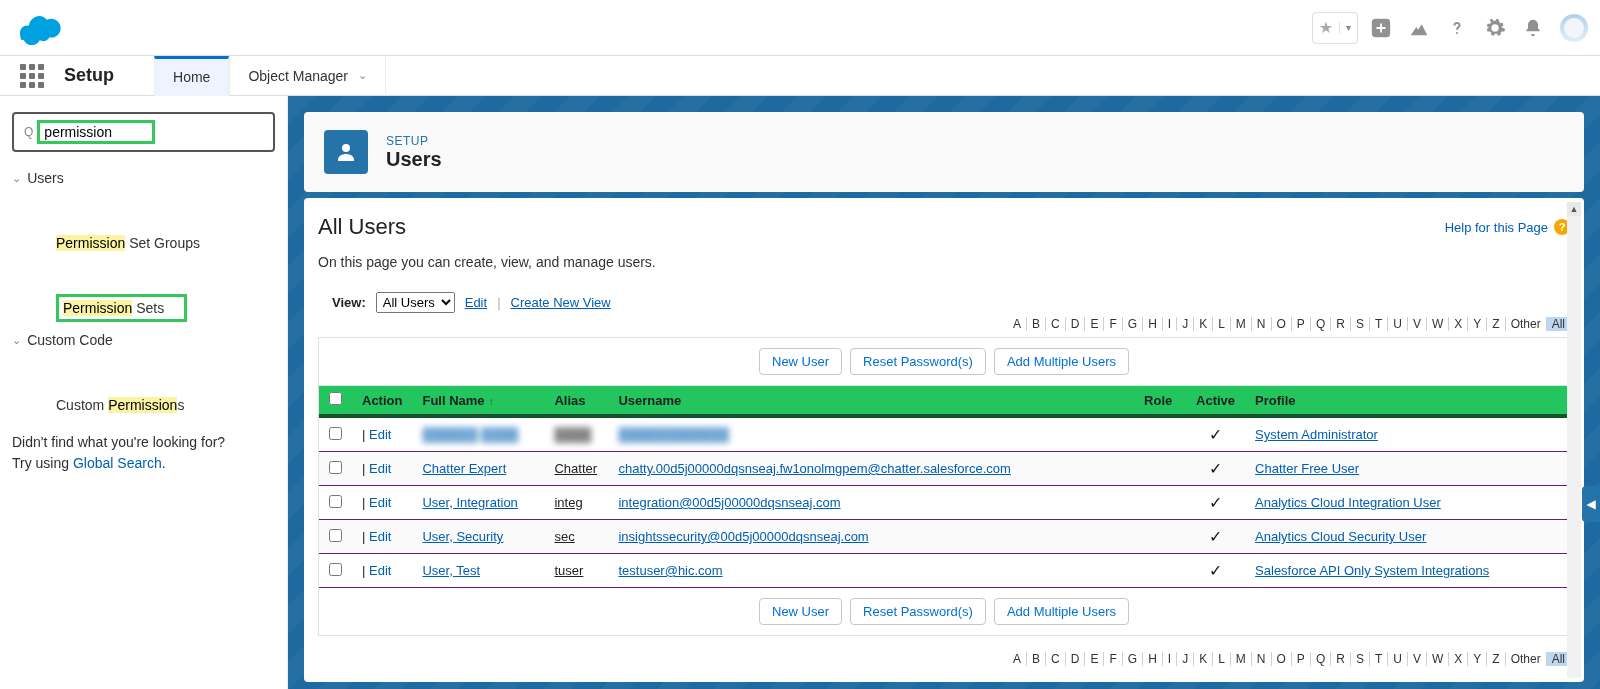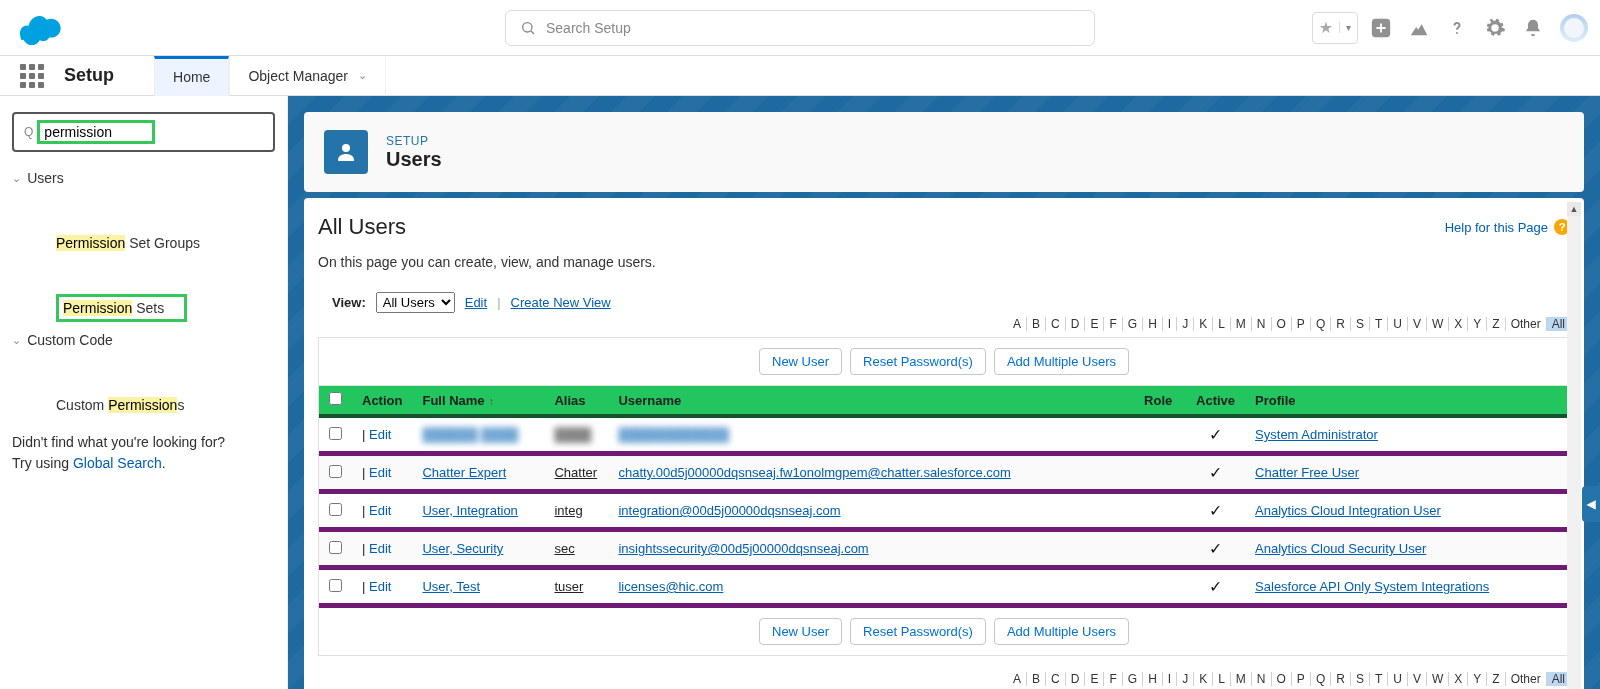--- a/index.html
+++ b/index.html
@@ -66,21 +66,21 @@
   .alpha-row span { padding: 0 5px; border-left: 1px solid #d0d0d0; color: #333; cursor: pointer; }
   .alpha-row span:first-child { border-left: none; }
   .alpha-row span.sel { background: #bcd7f2; }
 
   .table-wrap { border: 1px solid #e0e0e0; border-radius: 0; margin-top: 6px; }
   .btn-row { display: flex; justify-content: center; gap: 8px; padding: 10px 0; flex-wrap: wrap; }
   .sf-btn { background: #fff; border: 1px solid #c7c7c7; border-radius: 4px; padding: 5px 12px; font-size: 13px; color: #0070d2; cursor: pointer; }
 
   table { width: 100%; border-collapse: collapse; font-size: 13px; }
   thead th { background: #22c55e; text-align: left; padding: 6px 10px; font-weight: 700; border-top: 1px solid #e0e0e0; border-bottom: 4px solid #14532d; }
-  tbody td { padding: 7px 10px; border-bottom: 5px solid #701a75; vertical-align: middle; }
+  tbody td { padding: 7px 10px; border-bottom: 1px solid #701a75; vertical-align: middle; }
   tbody tr:nth-child(even) td { background: #fafafa; }
   .chk { width: 26px; text-align: center; }
   .action-col { width: 58px; }
   .name-col { width: 132px; }
   .alias-col { width: 64px; }
   .role-col  { width: 52px; }
   .active-col { width: 46px; text-align: center; }
   .tick { font-size: 16px; color: #111; }
   .sort-arrow { font-size: 11px; color: #555; margin-left: 4px; }
   .scrollbar-v { position: absolute; right: 2px; top: 4px; bottom: 4px; width: 16px; display: flex; flex-direction: column; align-items: center; }
@@ -91,29 +91,20 @@
   .underline { text-decoration: underline; }
 </style>
 </head>
 <body>
 
 <div class="header">
   <div class="cloud-logo">
     <svg viewBox="0 0 64 44">
         <path fill="#00A1E0" d="M26 6c4 0 7.5 2 9.6 5 1.8-1 3.9-1.5 6-1.5 7 0 12.6 5.7 12.6 12.7 0 7-5.6 12.6-12.6 12.6-.9 0-1.7-.1-2.6-.3-1.6 3-4.7 5-8.3 5-1.6 0-3.1-.4-4.5-1.1-1.9 4-5.9 6.6-10.5 6.6-4.9 0-9.1-3-10.9-7.3-.8.2-1.5.3-2.4.3C1.5 38 0 33.6 0 28.3 0 23 4.3 18.7 9.6 18.7c.7 0 1.4.1 2.1.2C12.7 12 18.8 6 26 6z"></path>
       </svg>
-  </div>
-  <div class="search-wrap">
-    <div class="search-box">
-      <svg width="16" height="16" viewBox="0 0 24 24" fill="none" stroke="#888" stroke-width="2">
-          <circle cx="11" cy="11" r="7"></circle>
-          <line x1="21" y1="21" x2="16.5" y2="16.5"></line>
-        </svg>
-      <input placeholder="Search Setup" style="">
-    </div>
   </div>
   <div class="header-right">
     <div class="star-btn">
       <span class="star">★</span>
       <span class="drop">▾</span>
     </div>
     <div class="hicon">
       <svg width="22" height="22" viewBox="0 0 24 24" fill="#919191">
           <rect x="2" y="2" width="20" height="20" rx="4"></rect>
           <path d="M12 7v10M7 12h10" stroke="#fff" stroke-width="2"></path>
@@ -333,21 +324,21 @@
                 <td class=""><a class="underline">insightssecurity@00d5j00000dqsnseaj.com</a></td>
                 <td class="role-col"></td>
                 <td class="active-col"><span class="tick">✓</span></td>
                 <td><a class="underline">Analytics Cloud Security User</a></td>
               </tr>
               <tr>
                 <td class="chk"><input type="checkbox" style=""></td>
                 <td class="action-col">| <a>Edit</a></td>
                 <td class="name-col"><a class="underline ">User, Test</a></td>
                 <td class="alias-col "><span class="underline">tuser</span></td>
-                <td class=""><a class="underline">licenses@hic.com</a></td>
+                <td class=""><a class="underline">testuser@hic.com</a></td>
                 <td class="role-col"></td>
                 <td class="active-col"><span class="tick">✓</span></td>
                 <td><a class="underline">Salesforce API Only System Integrations</a></td>
               </tr>
             </tbody>
         </table>
         <div class="btn-row">
           <button class="sf-btn">New User</button>
           <button class="sf-btn">Reset Password(s)</button>
           <button class="sf-btn">Add Multiple Users</button>

